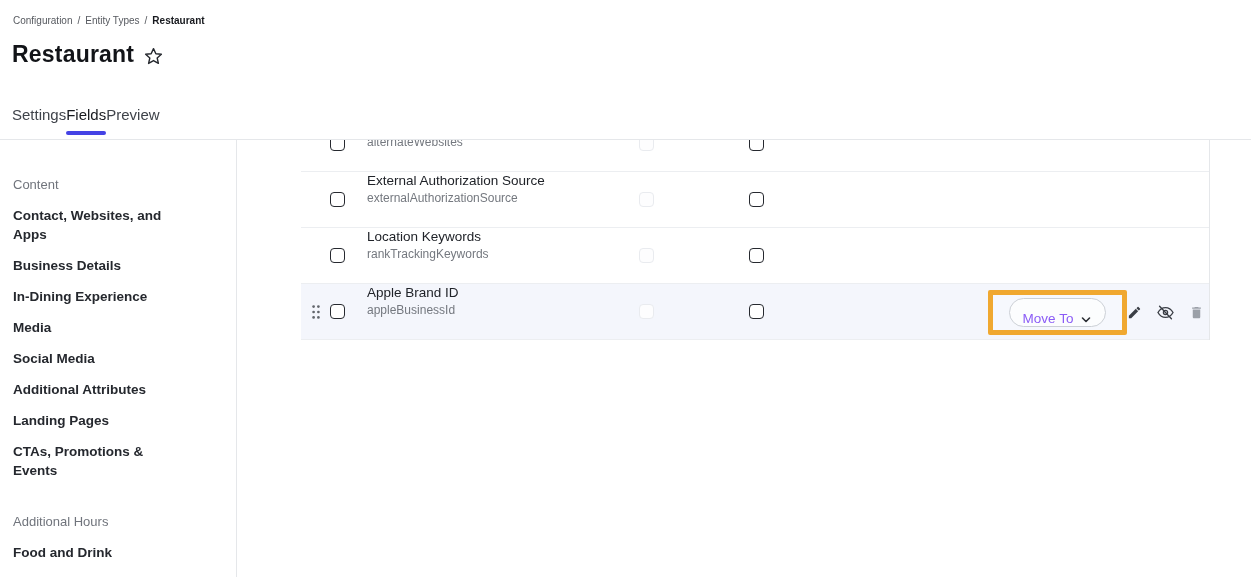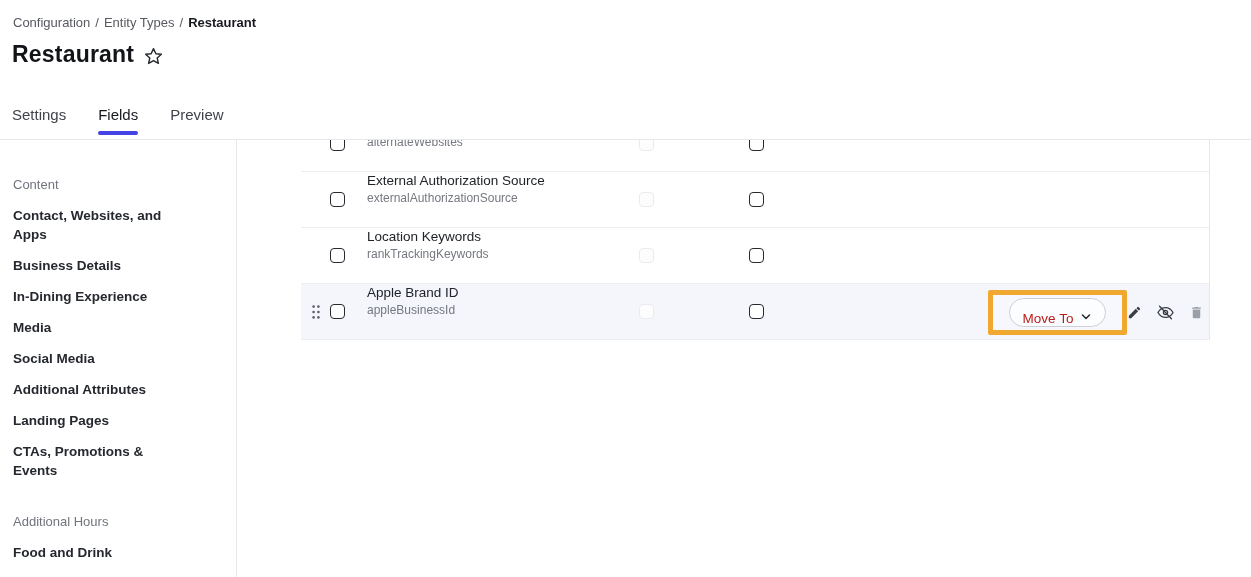--- a/index.html
+++ b/index.html
@@ -10,31 +10,31 @@
     background:#ffffff; color:#1d2025;
     position:relative; overflow:hidden;
   }
   :root {
     --accent:#4543e5;
     --orange:#f0a830;
     --row-hl:#f4f6fc;
   }
 
   
-  .breadcrumb { position:absolute; top:15px; left:13px; font-size:13px; color:#56595f; white-space:nowrap; }
+  .breadcrumb { position:absolute; top:15px; left:13px; font-size:10px; color:#56595f; white-space:nowrap; }
   .breadcrumb .crumb { cursor:pointer; }
   .breadcrumb .sep { margin:0 5px; }
   .breadcrumb .current { font-weight:700; color:#17191e; cursor:default; }
 
   .page-title-wrap { position:absolute; top:41px; left:12px; display:flex; align-items:center; gap:9px; }
   .page-title { font-size:23px; font-weight:700; color:#121418; letter-spacing:.2px; }
   .star { display:inline-flex; margin-top:3px; }
 
   
-  .tabs { position:absolute; top:106px; left:12px; display:flex; gap:32px; }
+  .tabs { position:absolute; top:106px; left:12px; display:flex; }
   .tab { font-size:15px; color:#3f434a; padding-bottom:12px; position:relative; cursor:pointer; }
   .tab.active { color:#17191e; font-weight:500; }
   .tab.active::after { content:""; position:absolute; left:0; right:0; bottom:0; height:4px; border-radius:2px; background:var(--accent); }
   .tabbar-line { position:absolute; top:139px; left:0; width:1251px; height:1px; background:#e5e7ea; }
 
   
   .sidebar { position:absolute; top:140px; left:0; width:237px; height:437px; border-right:1px solid #e5e7ea; padding:35px 20px 0 13px; overflow:hidden; }
   .sidebar-nav { display:flex; flex-direction:column; gap:12px; }
   .side-header { font-size:13px; color:#70747c; line-height:19px; }
   .side-header:not(:first-child) { margin-top:20px; }
@@ -54,21 +54,21 @@
   .cb-mid { left:338px; border:1px solid #e9ebef; background:#fdfdfe; cursor:default; }
   .cb-right { left:448px; }
 
   .ftext { position:absolute; left:66px; top:0; }
   .fname { font-size:13.5px; color:#202329; line-height:17px; }
   .fapi  { font-size:12px; color:#74787f; line-height:15px; margin-top:2px; }
 
   .actions { position:absolute; left:687px; top:0; height:56px; display:none; align-items:center; }
   .row.highlighted .actions { display:flex; }
   .hlbox { width:139px; height:45px; border:5px solid var(--orange); border-radius:2px; background:#f6f8fd; display:flex; align-items:center; justify-content:center; flex:none; }
-  .moveto { display:inline-flex; align-items:flex-start; gap:7px; height:29px; padding:12px 13px; border:1px solid #ccd0d6; border-radius:15px; background:#fcfdfe; font-size:13.5px; color:#b91c1c; cursor:pointer; white-space:nowrap; }
+  .moveto { display:inline-flex; align-items:flex-end; gap:7px; height:29px; padding:0 13px; border:1px solid #ccd0d6; border-radius:15px; background:#fcfdfe; font-size:13.5px; color:#8b5cf6; cursor:pointer; white-space:nowrap; }
   .iconbtns { display:flex; align-items:center; gap:10px; margin-left:-2px; }
   .iconbtn { display:inline-flex; cursor:pointer; padding:2px; }
 </style>
 </head>
 <body>
 
 <div class="breadcrumb">
   <span class="crumb">Configuration</span><span class="sep">/</span><span class="crumb">Entity Types</span><span class="sep">/</span><span class="crumb current">Restaurant</span>
 </div>
 

